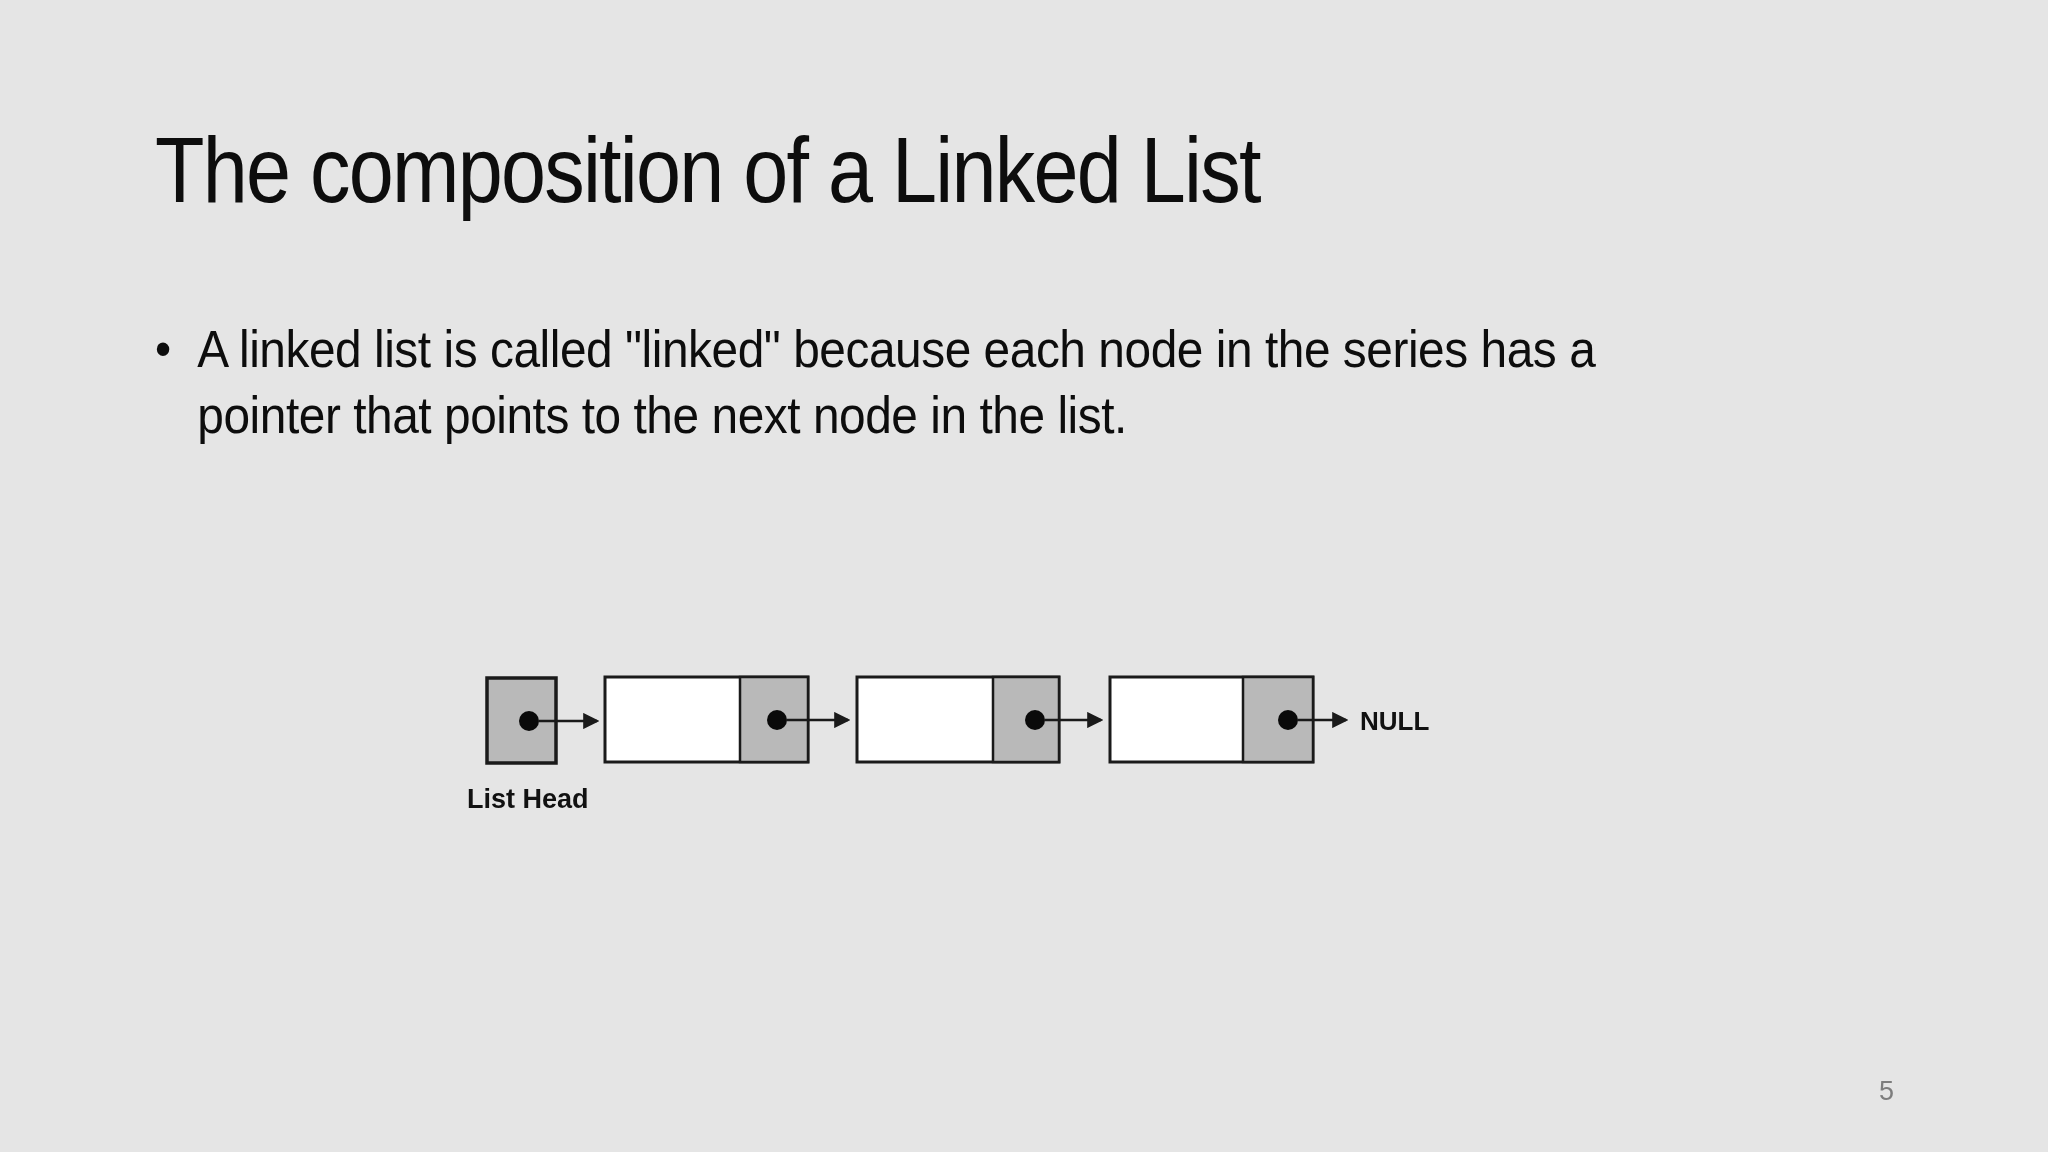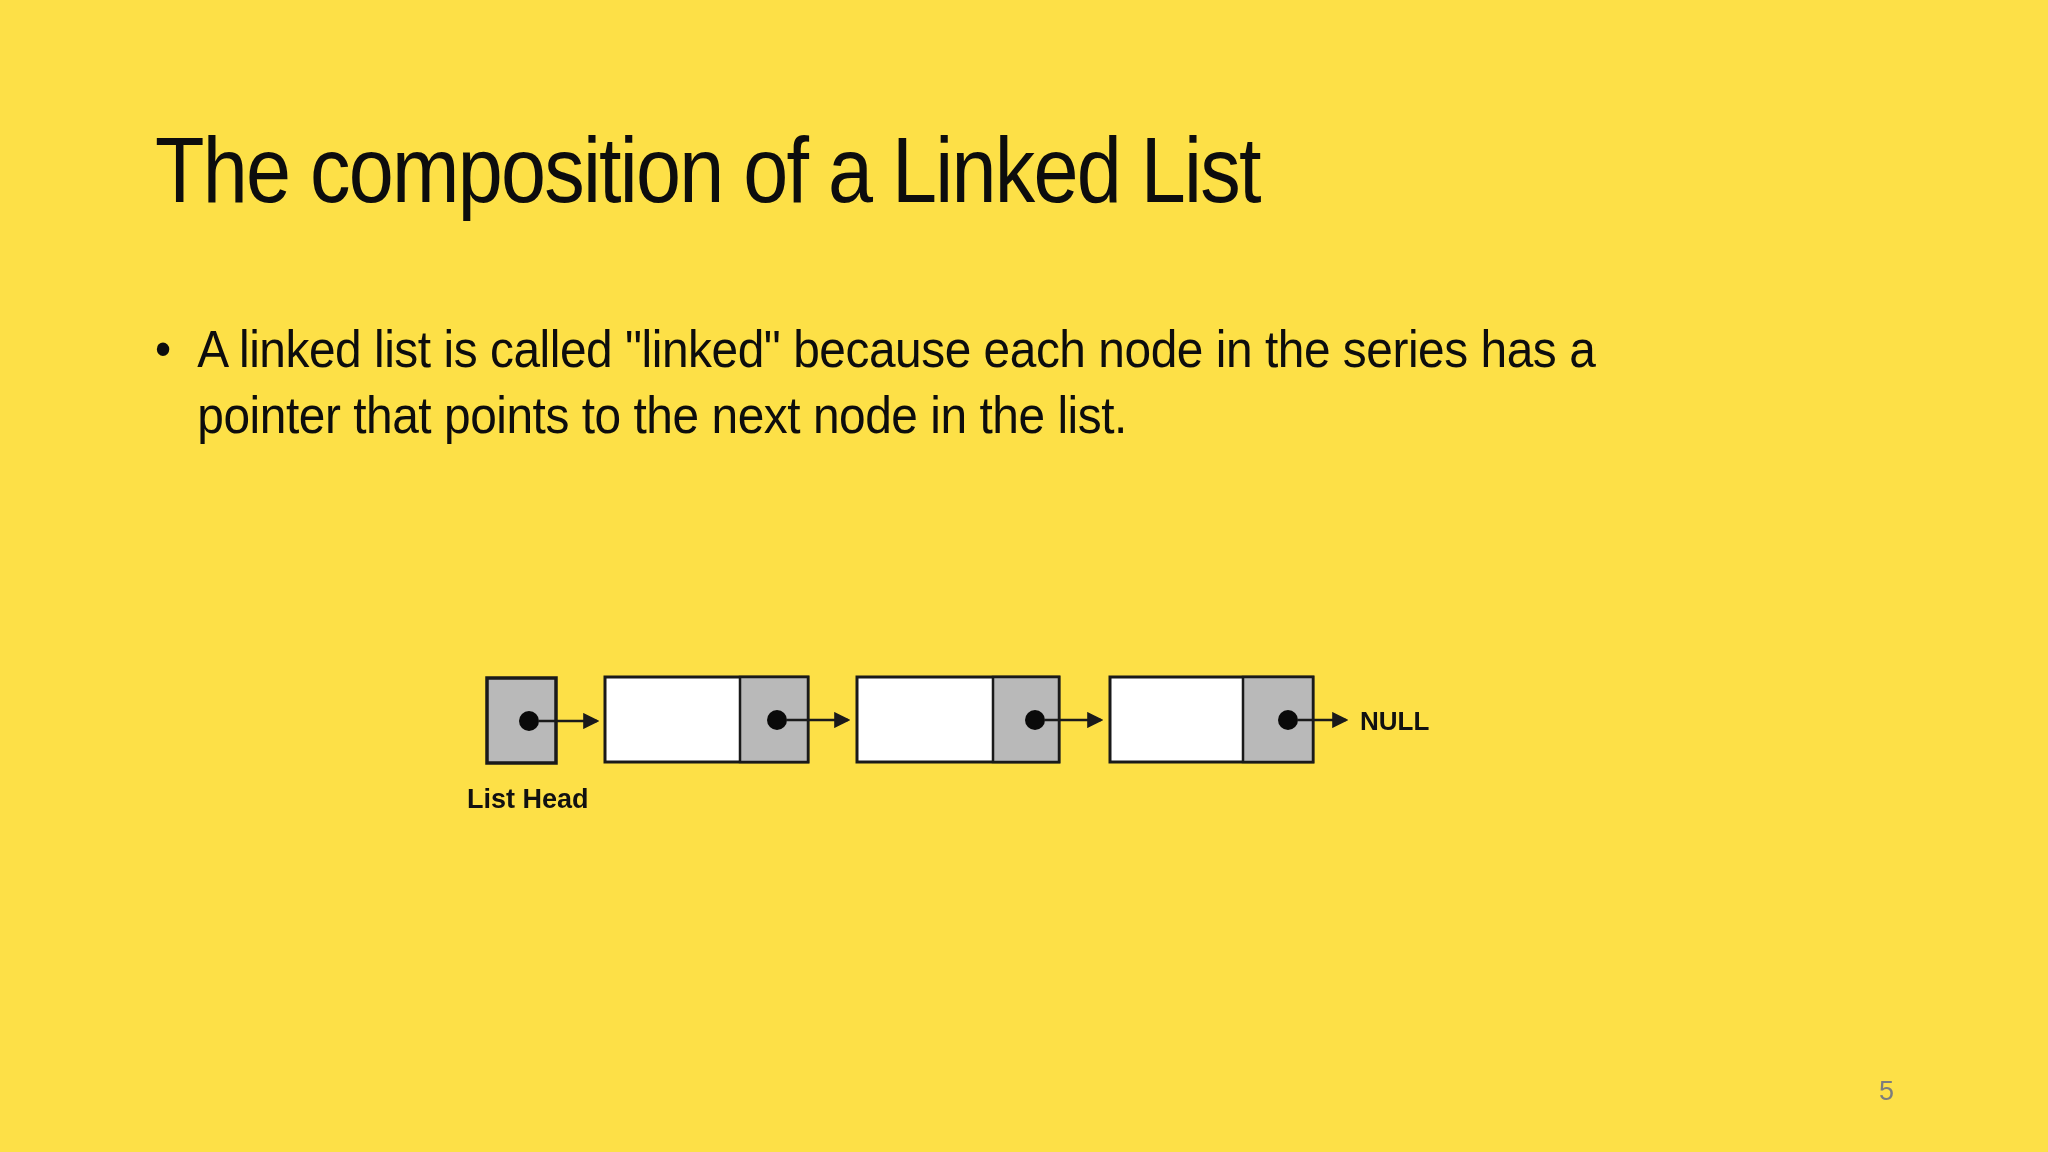--- a/index.html
+++ b/index.html
@@ -4,21 +4,21 @@
 <style>
   html, body {
     margin: 0;
     padding: 0;
     background: #ffffff;
   }
   .slide {
     position: relative;
     width: 2048px;
     height: 1152px;
-    background: #fde047;
+    background: #e5e5e5;
     overflow: hidden;
     font-family: "Liberation Sans", sans-serif;
     color: #0d0d0d;
   }
   .title {
     position: absolute;
     left: 155px;
     top: 118px;
     margin: 0;
     font-size: 92px;

